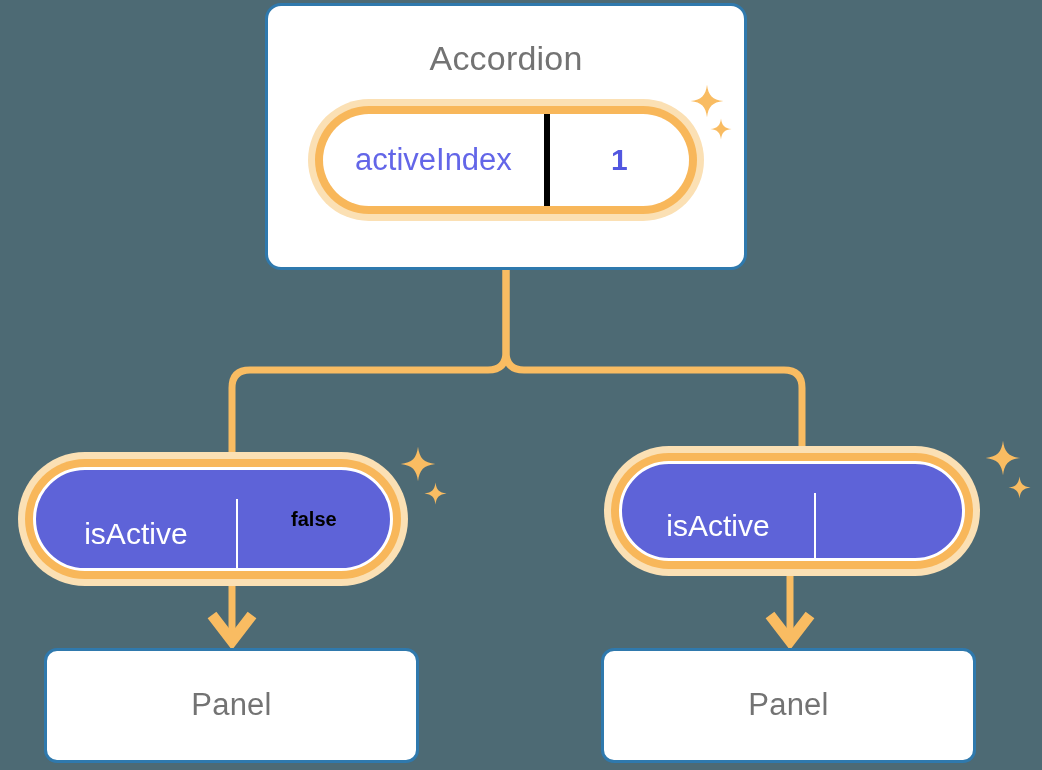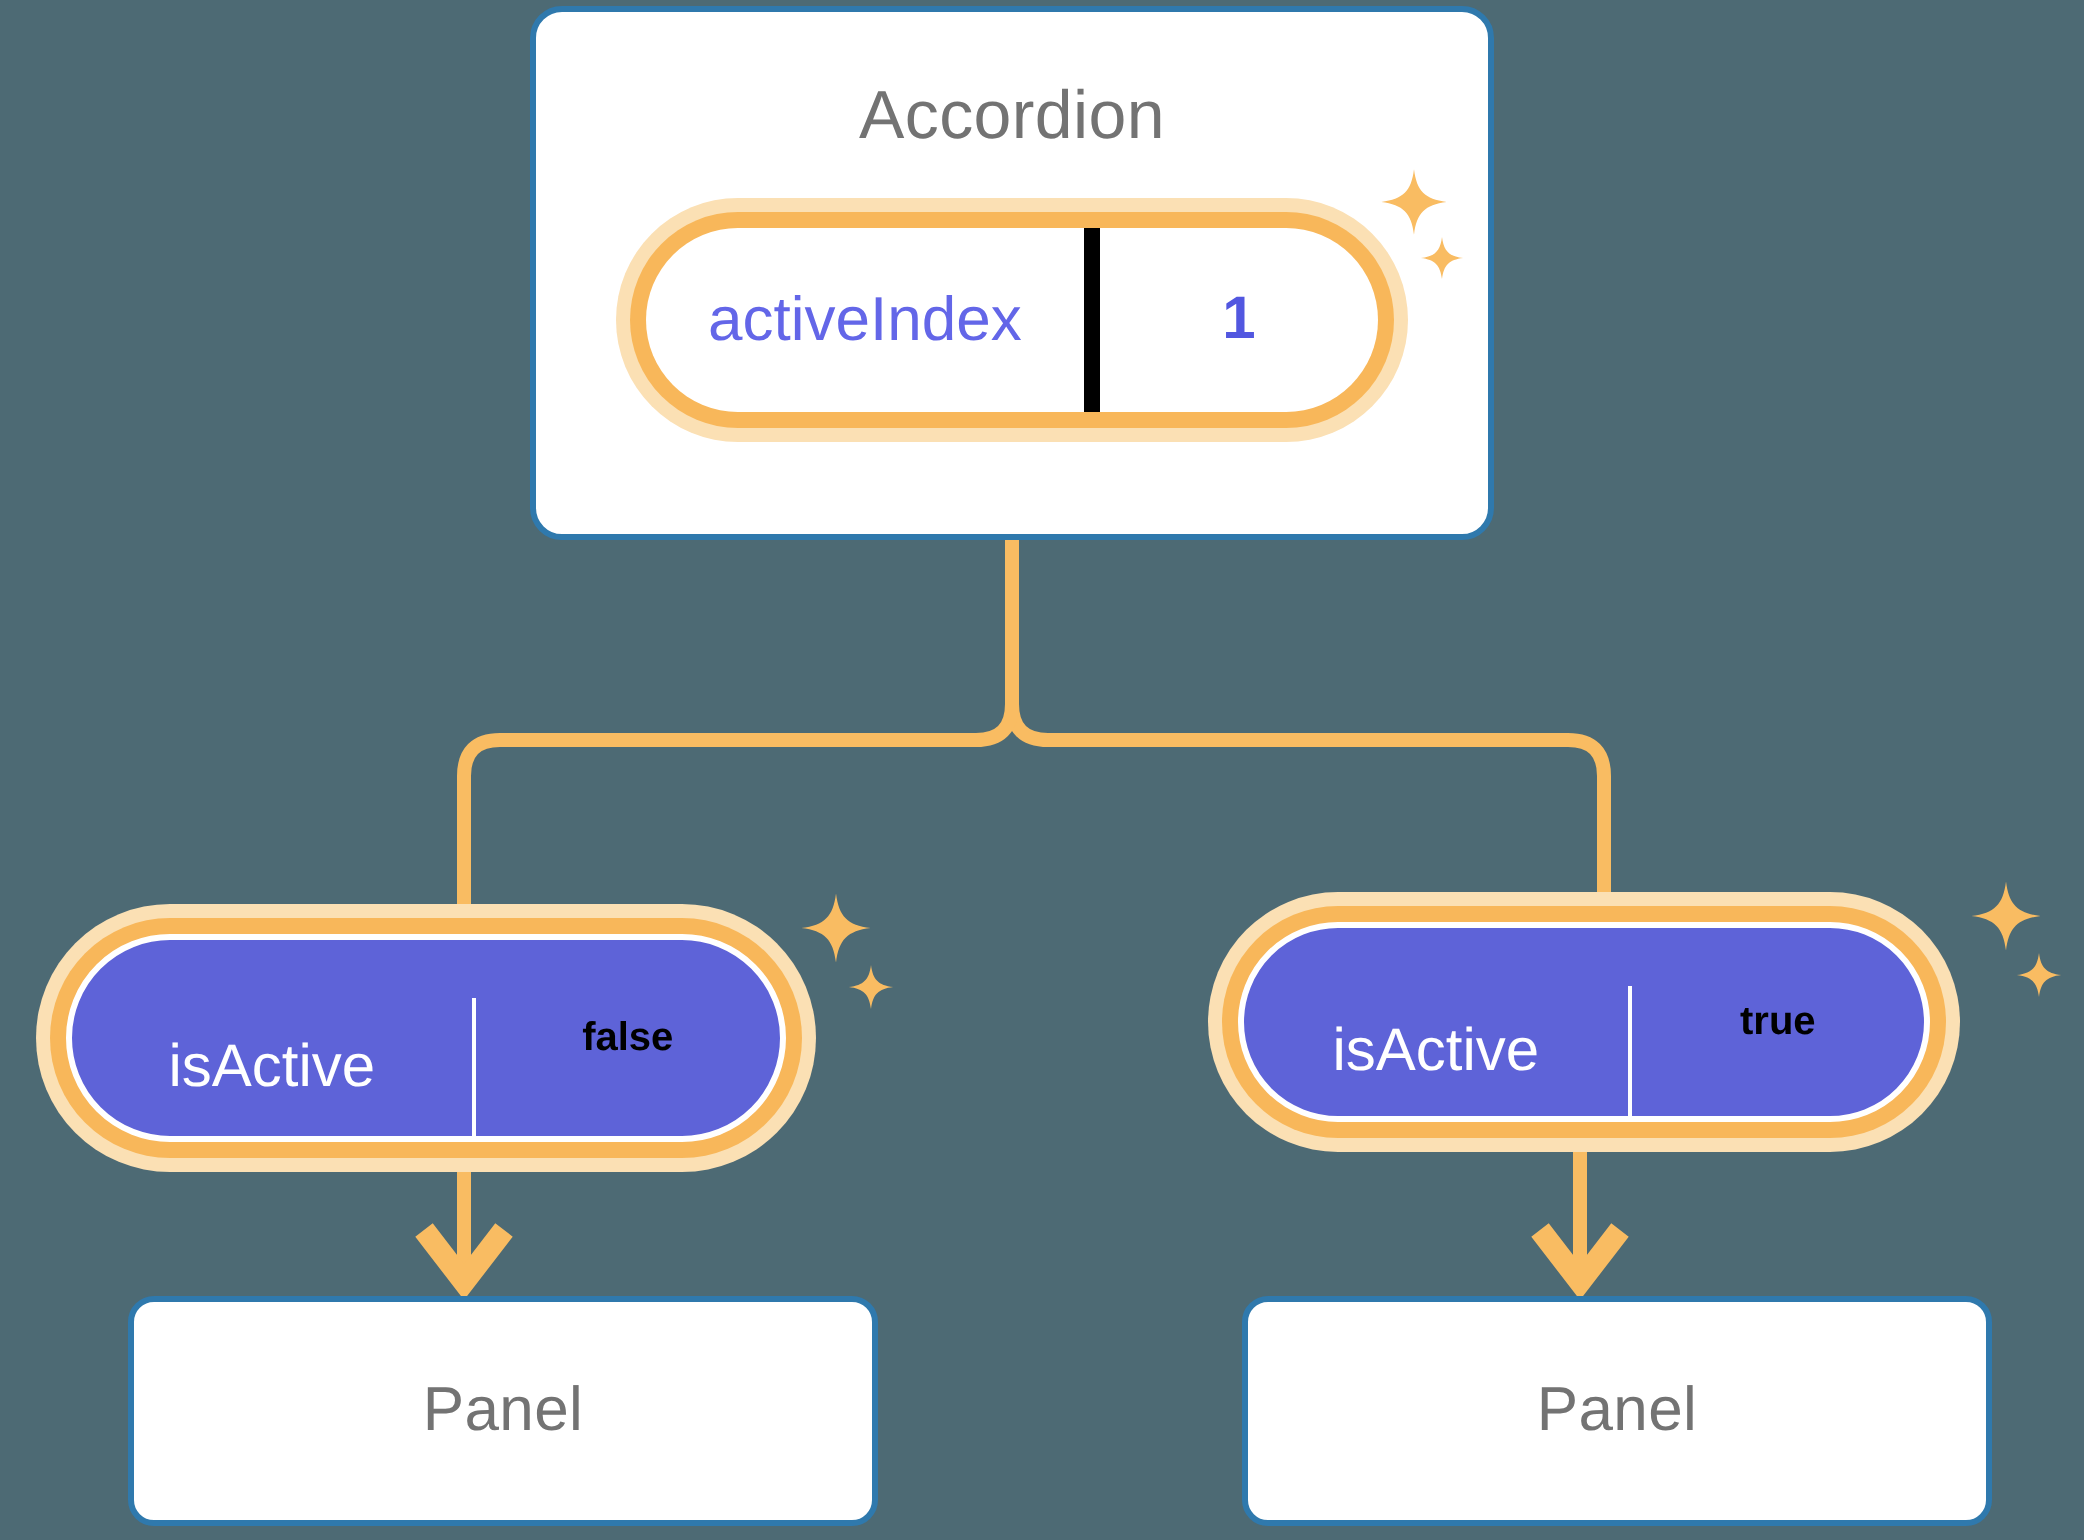--- a/index.html
+++ b/index.html
@@ -58,21 +58,20 @@
   #card-accordion .card-title {
     top: 33px;
     font-size: 34px;
   }
 
   .panel-card {
     width: 375px;
     height: 115px;
     top: 648px;
     border-radius: 13px;
-    margin-left: 20px;
   }
   #card-panel-left  { left: 44px; }
   #card-panel-right { left: 601px; }
   .panel-card .card-title {
     top: 36px;
     font-size: 31px;
   }
 
   
   
@@ -111,21 +110,21 @@
 
   
   .pill-white .pill-body {
     background: #ffffff;
   }
   .pill-white .pill-key {
     flex: 0 0 62%;
     color: #6366e8;
     font-size: 31px;
     font-weight: 400;
-    border-right: 8px solid #000000;
+    border-right: 6px solid #000000;
   }
   .pill-white .pill-val {
     flex: 1 1 auto;
     color: #5257e0;
     font-size: 30px;
     font-weight: 700;
   }
 
   
   .pill-purple .pill-body {
@@ -243,21 +242,20 @@
   </div>
 
   <div class="card panel-card" id="card-panel-left">
     <div class="card-title">Panel</div>
   </div>
 
   <div class="pill pill-purple" id="pill-is-active-right">
     <div class="pill-ring">
       <div class="pill-body">
         <div class="pill-key">isActive</div>
-        <div class="pill-val">true</div>
       </div>
     </div>
   </div>
 
   <div class="sparkle" style="left:985px; top:440px;">
     <svg width="36" height="36" viewBox="0 0 100 100">
       <path d="M50 2 C54 34 66 46 98 50 C66 54 54 66 50 98 C46 66 34 54 2 50 C34 46 46 34 50 2 Z" fill="#f9bc62"></path>
     </svg>
   </div>
   <div class="sparkle" style="left:1008px; top:476px;">

